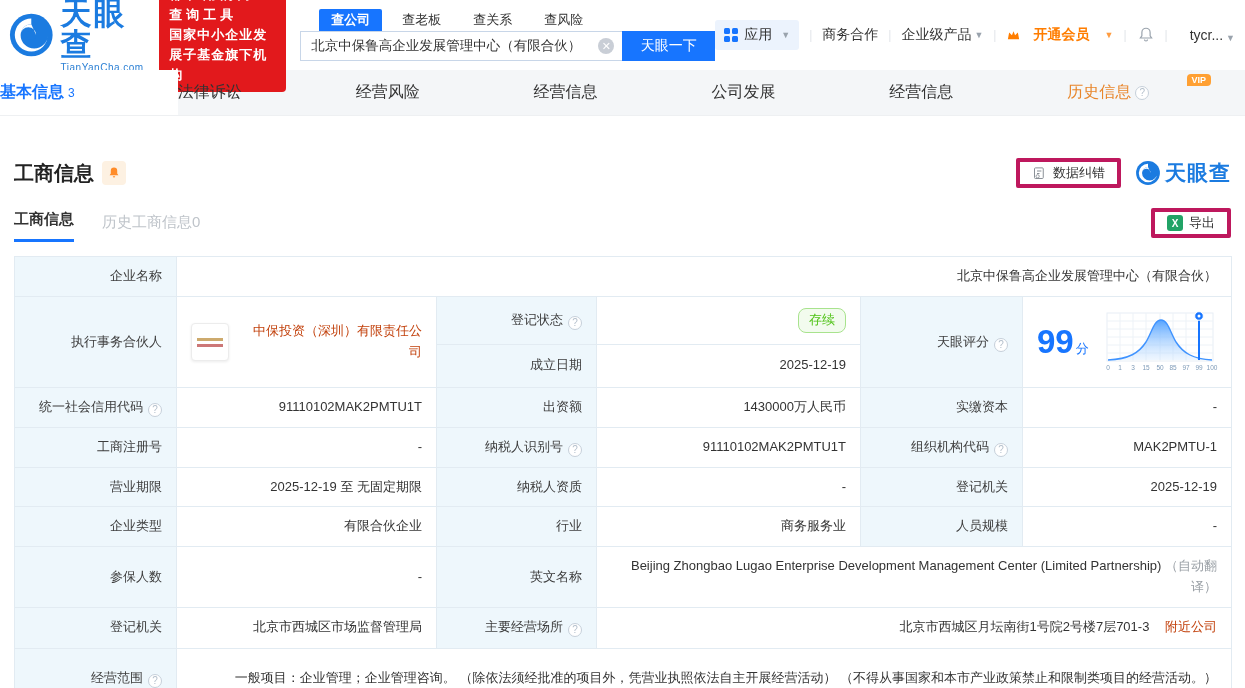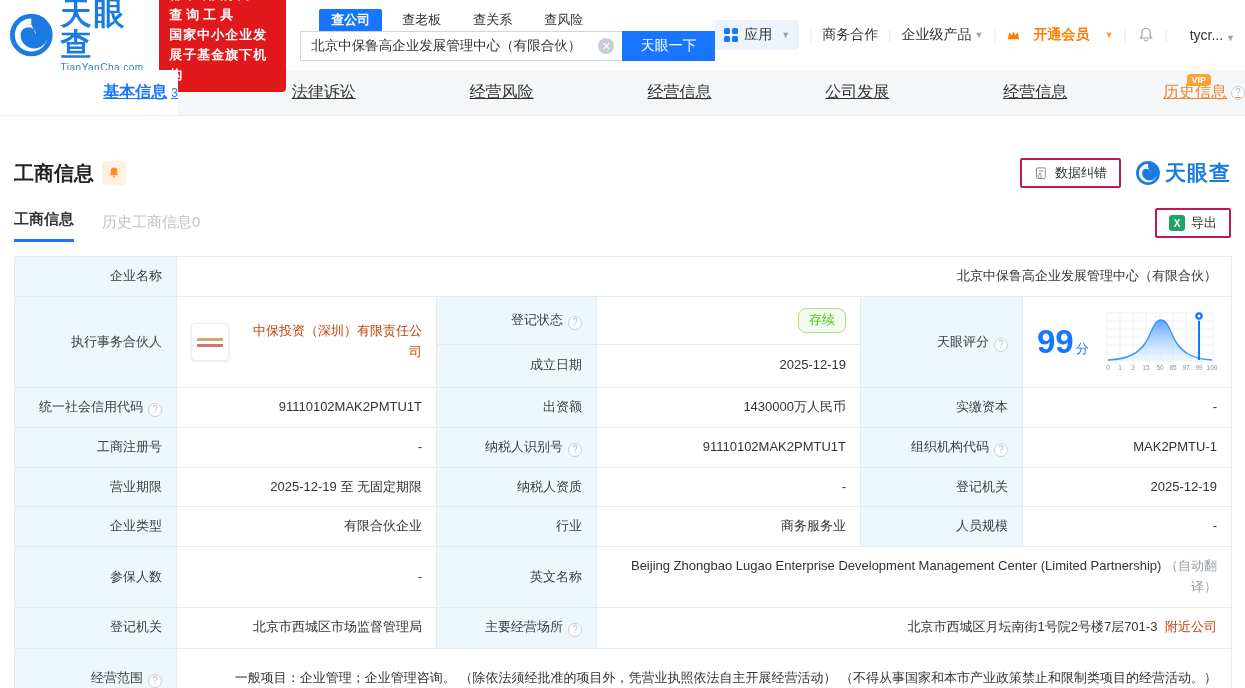--- a/index.html
+++ b/index.html
@@ -29,34 +29,34 @@
   .apps-grid { display:grid; grid-template-columns:6px 6px; grid-template-rows:6px 6px; gap:2px; }
   .apps-grid i { background:#1775ff; border-radius:1.5px; }
   .caret { font-size:9px; color:#9aa3ad; margin-left:3px; }
   .menu-item { cursor:pointer; color:#333; display:flex; align-items:center; }
   .vip-link { color:#ff7d00; font-weight:bold; display:flex; align-items:center; gap:12px; cursor:pointer; }
   .bell-icon-gray { width:18px; height:18px; cursor:pointer; }
   .user { display:flex; align-items:flex-end; color:#333; cursor:pointer;margin-left:12px; }
 
   
   .nav { height:46px; background:#f4f6f8; display:flex; border-bottom:1px solid #eef0f2; }
-  .nav-tab { flex:1; display:flex; align-items:center; justify-content:flex-end; font-size:16px; color:#333; cursor:pointer; position:relative;text-decoration:underline; }
+  .nav-tab { flex:1; display:flex; align-items:center; justify-content:flex-start; font-size:16px; color:#333; cursor:pointer; position:relative; }
   .nav-tab.active { background:#fff; color:#1775ff; font-weight:bold; }
   .nav-count { font-size:12px; margin-left:4px; color:#1775ff; font-weight:normal; }
   .nav-tab.orange { color:#e8862b; }
   .vip-badge { position:absolute; top:4px; right:34px; background:#ffa033; color:#fff; font-size:9px; font-weight:bold; padding:1px 5px; border-radius:4px 4px 4px 0; }
   .help { display:inline-flex; width:14px; height:14px; border:1px solid #c6d0da; border-radius:50%; color:#b3bfcb; font-size:10px; align-items:center; justify-content:center; margin-left:5px; vertical-align:-2px; background:#fff; flex:none; }
 
   
   .content { padding:42px 14px 0; }
   .sect-head { display:flex; align-items:center; }
   .sect-title { font-size:20px; font-weight:bold; color:#222; }
   .bell-chip { width:24px; height:24px; background:#fdf1e2; border-radius:4px; margin-left:8px; display:flex; align-items:center; justify-content:center; cursor:pointer; }
   .sect-right { margin-left:auto; display:flex; align-items:center; gap:14px; }
-  .btn-outline { display:flex; align-items:center; gap:6px; border:2px solid #be185d; border-radius:2px; background:#fff; height:30px; padding:0 12px; font-size:13px; color:#333; cursor:pointer; font-family:inherit; }
+  .btn-outline { display:flex; align-items:center; gap:6px; border:4px solid #be185d; border-radius:2px; background:#fff; height:30px; padding:0 12px; font-size:13px; color:#333; cursor:pointer; font-family:inherit; }
   .mini-logo { display:flex; align-items:center; gap:4px; }
   .mini-logo .t { font-size:21px; font-weight:bold; color:#1b7be0; letter-spacing:1px; }
 
   .subtab-row { display:flex; align-items:flex-end; margin-top:20px; }
   .subtab { font-size:15px; color:#333; font-weight:bold; padding-bottom:10px; border-bottom:3px solid #1775ff; cursor:pointer; }
   .subtab.muted { color:#bfc4ca; font-weight:normal; border-bottom:none; margin-left:28px; cursor:pointer; }
   .export-wrap { margin-left:auto; margin-bottom:4px; }
   .xls-ic { width:16px; height:16px; background:#21a366; border-radius:3px; color:#fff; font-size:10px; font-weight:bold; display:flex; align-items:center; justify-content:center; }
 
   
@@ -353,21 +353,21 @@
     </tr>
 
     <tr style="height:41px">
       <td class="lbl">登记机关</td>
       <td class="val">北京市西城区市场监督管理局</td>
       <td class="lbl">
         <span>主要经营场所</span><span class="help">?</span>
       </td>
       <td class="val" colspan="3">
         <span>北京市西城区月坛南街1号院2号楼7层701-3</span>
-        <a class="blue" style="margin-left:4px">附近公司</a>
+        <a class="blue" style="margin-left:12px">附近公司</a>
       </td>
     </tr>
 
     <tr style="height:60px">
       <td class="lbl">
         <span>经营范围</span><span class="help">?</span>
       </td>
       <td class="val" colspan="5">一般项目：企业管理；企业管理咨询。 （除依法须经批准的项目外，凭营业执照依法自主开展经营活动） （不得从事国家和本市产业政策禁止和限制类项目的经营活动。）</td>
     </tr>
   </tbody>

